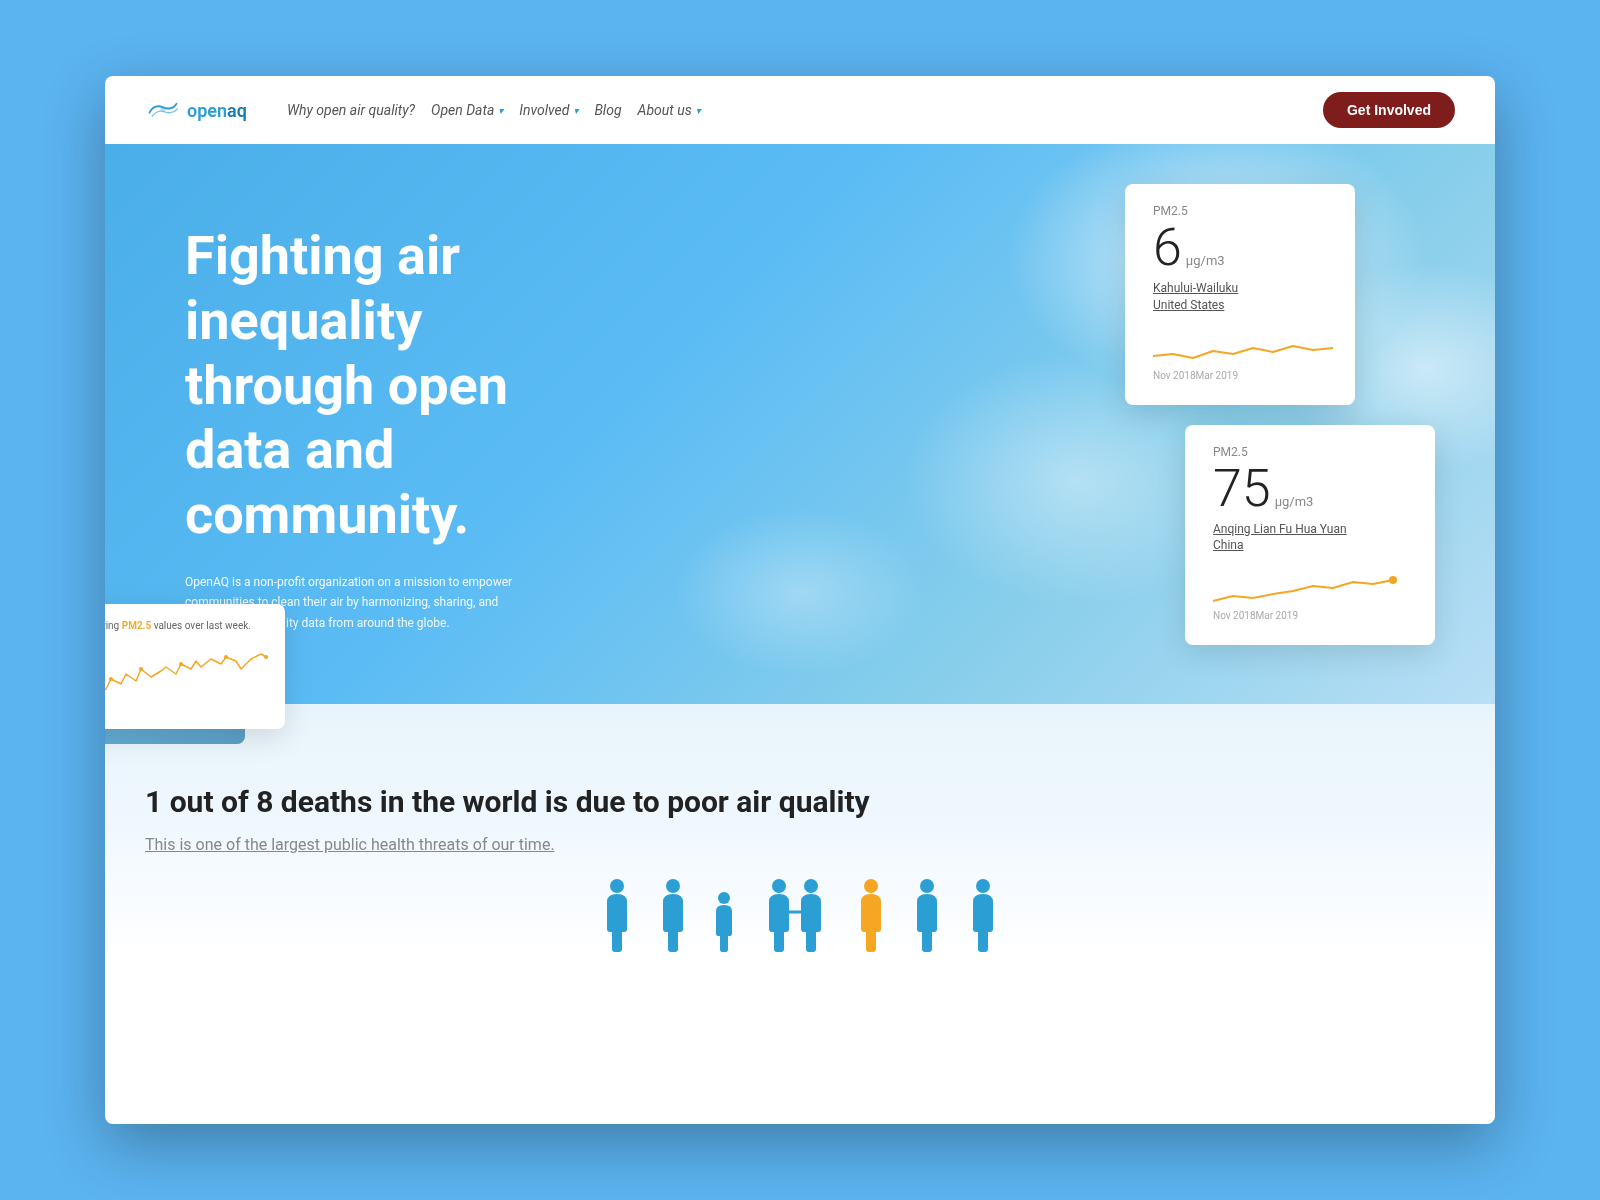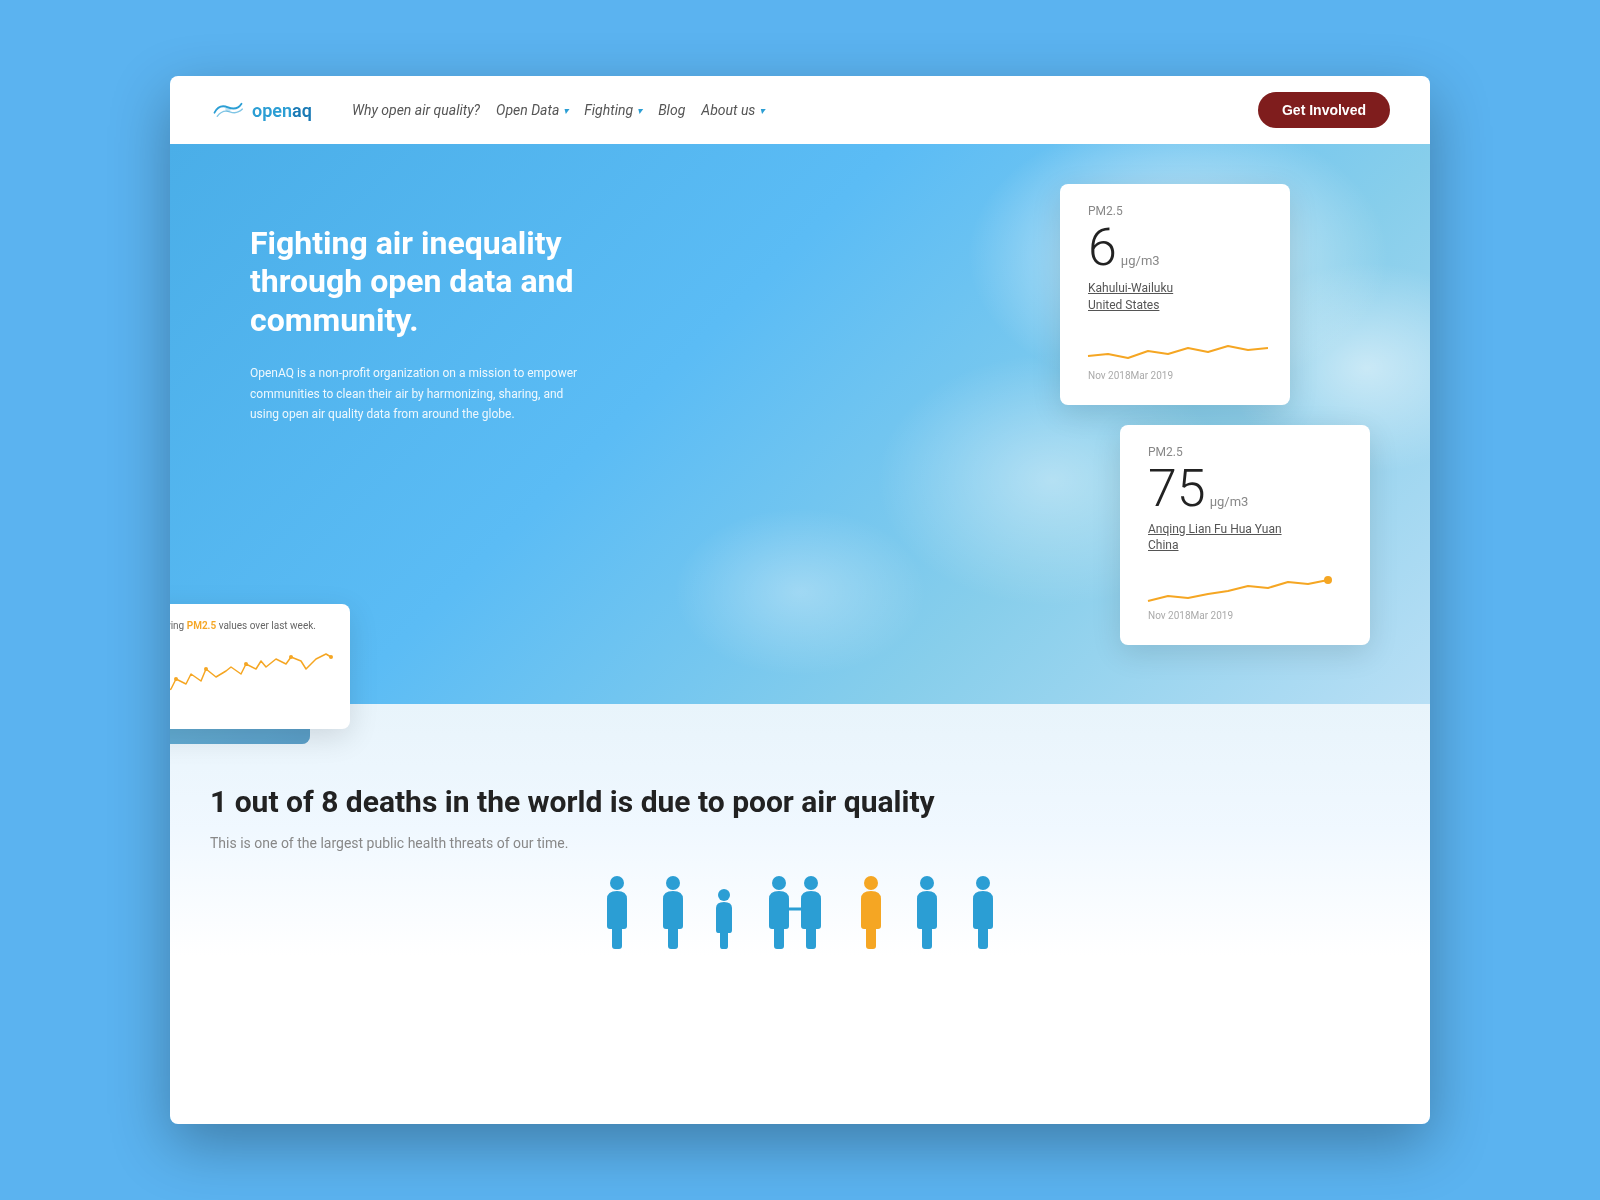--- a/index.html
+++ b/index.html
@@ -7,21 +7,21 @@
       font-family: -apple-system, BlinkMacSystemFont, 'Segoe UI', Roboto, sans-serif;
       background: #5bb3f0;
       width: 1600px;
       min-height: 1200px;
       display: flex;
       align-items: center;
       justify-content: center;
     }
 
     .outer-wrapper {
-      width: 1260px;
+      width: 1390px;
       background: #5bb3f0;
       border-radius: 8px;
       overflow: hidden;
       box-shadow: 0 20px 60px rgba(0,0,0,0.3);
       position: relative;
     }
 
     
     .navbar {
       background: #fff;
@@ -107,21 +107,21 @@
       display: flex;
       align-items: flex-start;
       padding: 80px 60px 60px 80px;
       gap: 60px;
     }
     .hero-text {
       max-width: 400px;
       flex-shrink: 0;
     }
     .hero-title {
-      font-size: 32px;
+      font-size: 54px;
       font-weight: 700;
       color: #fff;
       line-height: 1.2;
       margin-bottom: 24px;
     }
     .hero-desc {
       font-size: 12px;
       color: rgba(255,255,255,0.9);
       line-height: 1.7;
       max-width: 340px;
@@ -202,23 +202,24 @@
       position: relative;
       z-index: 2;
     }
     .stat-title {
       font-size: 30px;
       font-weight: 700;
       color: #222;
       margin-bottom: 16px;
     }
     .stat-desc {
-      font-size: 14px;
+      font-size: 16px;
       color: #888;
       margin-bottom: 20px;
+      text-decoration: underline;
     }
     .people-icons {
       display: flex;
       justify-content: center;
       align-items: flex-end;
       gap: 16px;
     }
 
     
     .left-cards {
@@ -279,21 +280,21 @@
 
     <div class="nav-links">
       <a class="nav-link">
         <span>Why open air quality?</span>
       </a>
       <a class="nav-link">
         <span>Open Data</span>
         <span class="nav-chevron">▾</span>
       </a>
       <a class="nav-link">
-        <span>Fighting</span>
+        <span>Involved</span>
         <span class="nav-chevron">▾</span>
       </a>
       <a class="nav-link">
         <span>Blog</span>
       </a>
       <a class="nav-link">
         <span>About us</span>
         <span class="nav-chevron">▾</span>
       </a>
     </div>

